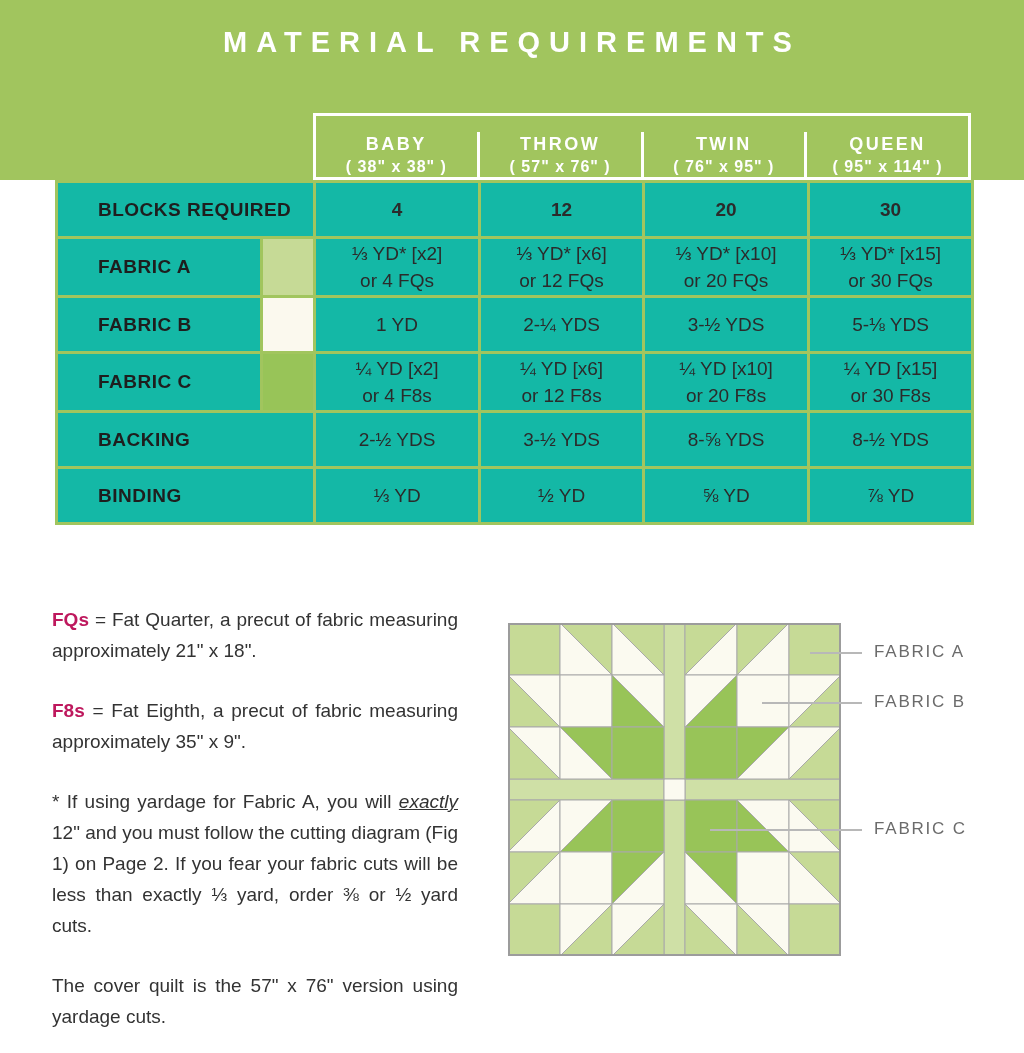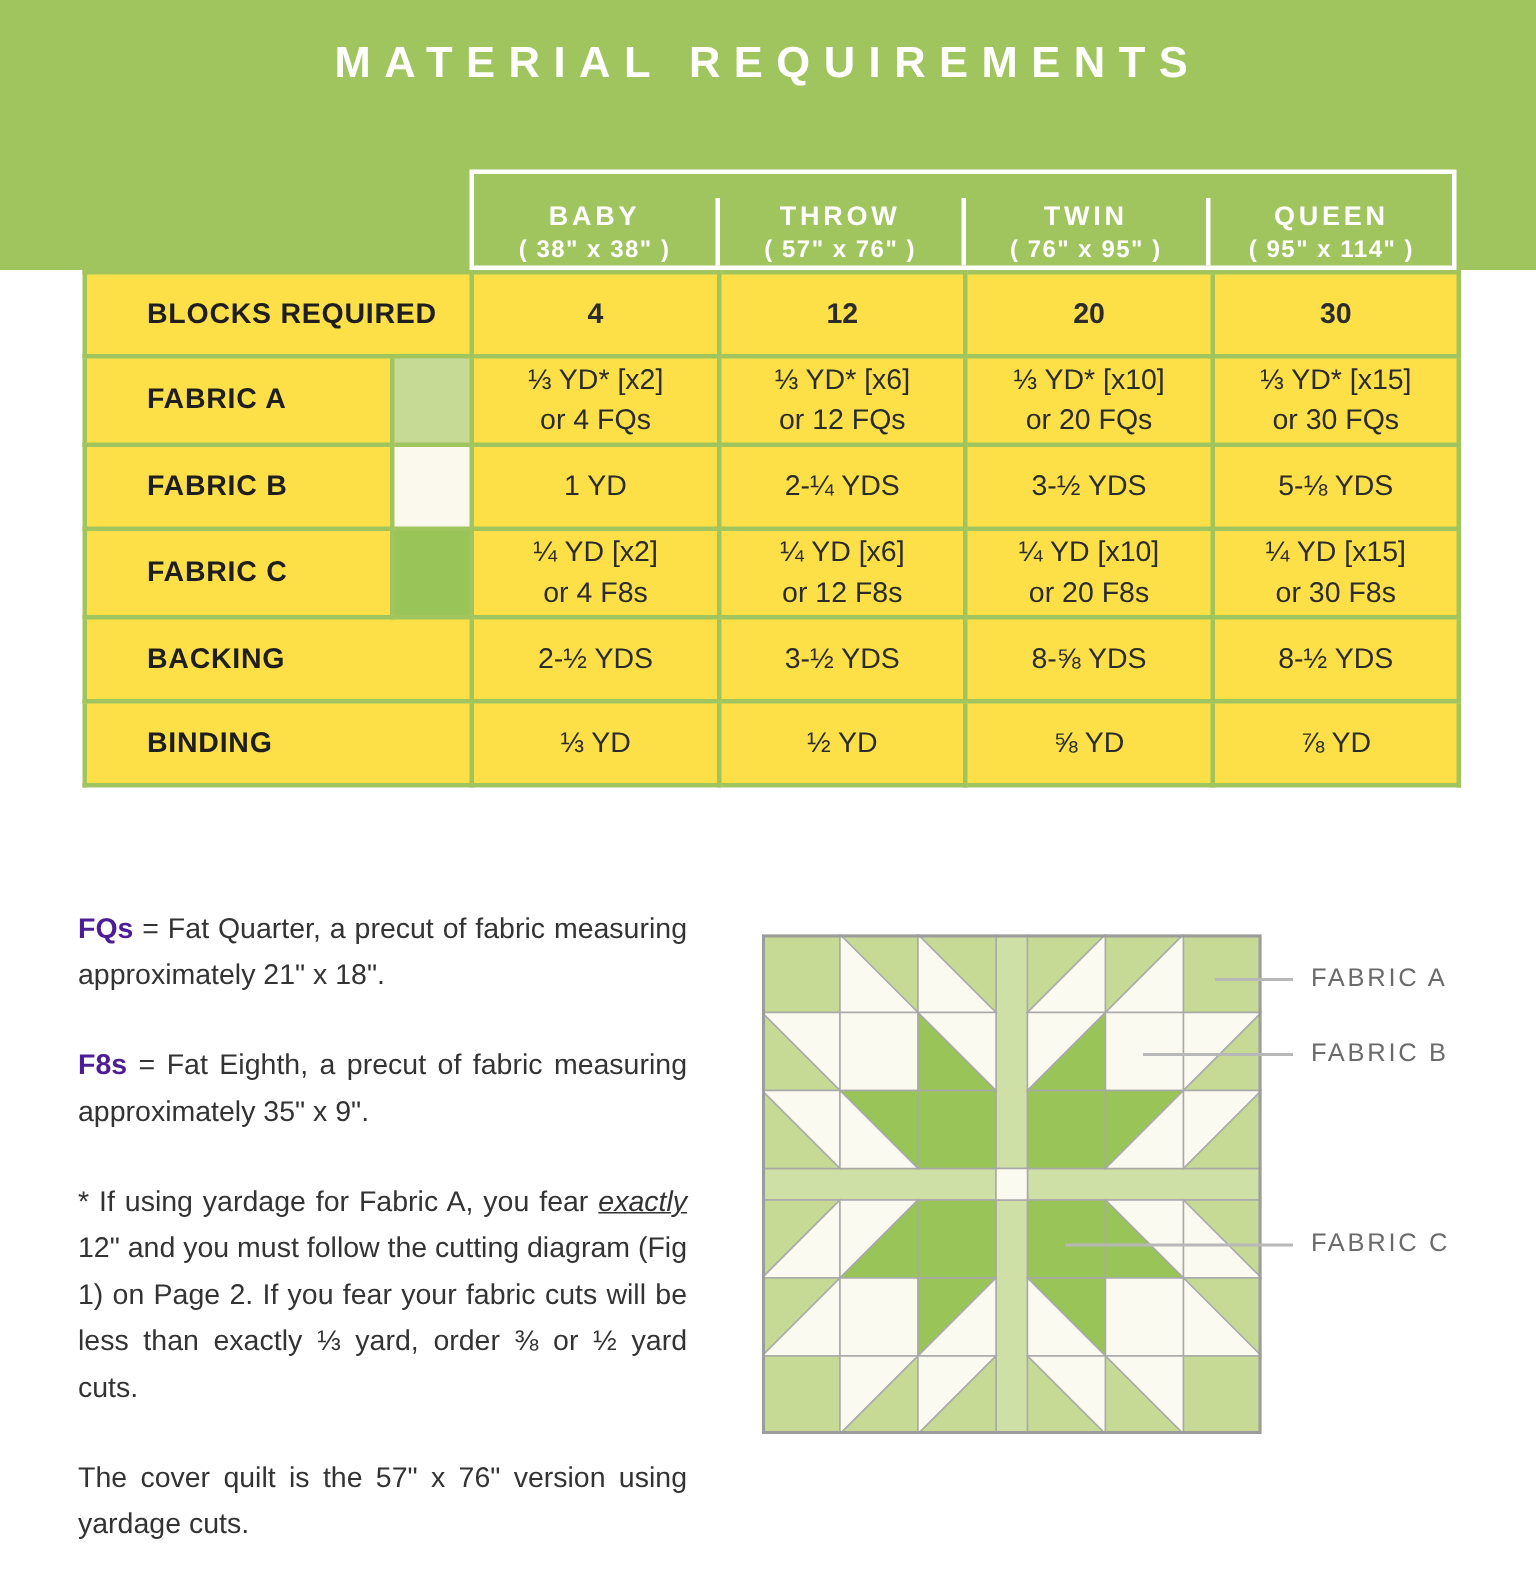--- a/index.html
+++ b/index.html
@@ -24,35 +24,35 @@
   }
   .size-cell:first-child{border-left:none;}
   .size-name{font-size:18px;font-weight:bold;letter-spacing:2.5px;line-height:23px;}
   .size-dims{font-size:16px;font-weight:bold;letter-spacing:1px;line-height:21px;}
   
   .req-table{
     position:absolute;left:55px;top:180px;border-collapse:collapse;table-layout:fixed;
     width:916px;
   }
   .req-table td{
-    border:3px solid #a1c55e;background:#fde047;height:56px;box-sizing:border-box;
+    border:3px solid #a1c55e;background:#14b8a6;height:56px;box-sizing:border-box;
     font-size:19px;color:#2b2b2b;
   }
   td.label-cell{
     padding-left:40px;font-weight:bold;letter-spacing:0.5px;color:#1e1e1e;
   }
   td.value-cell{text-align:center;line-height:27px;}
   tr.bold-values td.value-cell{font-weight:bold;}
   td.swatch-cell{padding:0;}
   
   .notes{position:absolute;left:52px;top:604px;width:406px;}
   .notes p{
     margin:0 0 29px 0;font-size:19px;line-height:31px;color:#333333;text-align:justify;
   }
-  .notes b{color:#4c1d95;}
+  .notes b{color:#be185d;}
   .iu{font-style:italic;text-decoration:underline;}
   
   .quilt-svg{position:absolute;left:508px;top:623px;}
   .pointer-line{position:absolute;height:2px;background:#b8b8b8;}
   .fabric-label{
     position:absolute;font-size:17px;letter-spacing:1.8px;color:#6b6b6b;white-space:nowrap;
   }
 </style>
 </head>
 <body>
@@ -133,21 +133,21 @@
         <td class="value-cell">½ YD</td>
         <td class="value-cell">⅝ YD</td>
         <td class="value-cell">⅞ YD</td>
       </tr>
     </tbody>
 </table>
 
 <div class="notes" id="notes">
     <p><b>FQs</b><span> = Fat Quarter, a precut of fabric measuring approximately 21" x 18".</span></p>
     <p><b>F8s</b><span> = Fat Eighth, a precut of fabric measuring approximately 35" x 9".</span></p>
-    <p><span>* If using yardage for Fabric A, you fear </span><span class="iu">exactly</span><span> 12" and you must follow the cutting diagram (Fig 1) on Page 2. If you fear your fabric cuts will be less than exactly ⅓ yard, order ⅜ or ½ yard cuts.</span></p>
+    <p><span>* If using yardage for Fabric A, you will </span><span class="iu">exactly</span><span> 12" and you must follow the cutting diagram (Fig 1) on Page 2. If you fear your fabric cuts will be less than exactly ⅓ yard, order ⅜ or ½ yard cuts.</span></p>
     <p><span>The cover quilt is the 57" x 76" version using yardage cuts.</span></p>
   </div>
 
 <svg class="quilt-svg" id="quilt-svg" width="333" height="333" viewBox="0 0 333 333">
     <rect x="156" y="0" width="21" height="156" fill="#cfe0a6" stroke="#a9a9a9" stroke-width="1"></rect>
     <rect x="156" y="177" width="21" height="156" fill="#cfe0a6" stroke="#a9a9a9" stroke-width="1"></rect>
     <rect x="0" y="156" width="156" height="21" fill="#cfe0a6" stroke="#a9a9a9" stroke-width="1"></rect>
     <rect x="177" y="156" width="156" height="21" fill="#cfe0a6" stroke="#a9a9a9" stroke-width="1"></rect>
     <rect x="156" y="156" width="21" height="21" fill="#fbfaf0" stroke="#a9a9a9" stroke-width="1"></rect>
     <rect x="0" y="0" width="52" height="52" fill="#c6da96" stroke="#a9a9a9" stroke-width="1"></rect>

